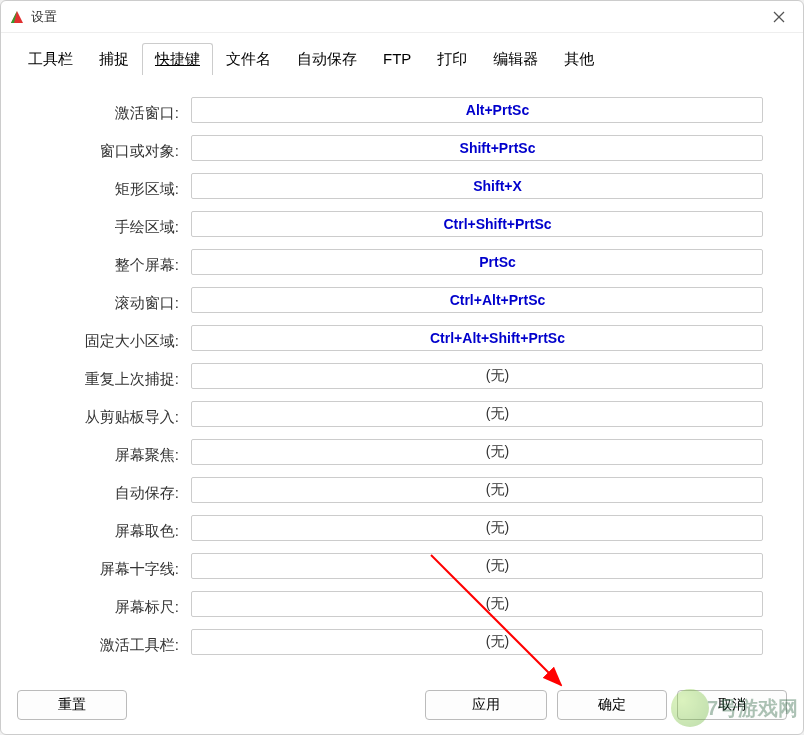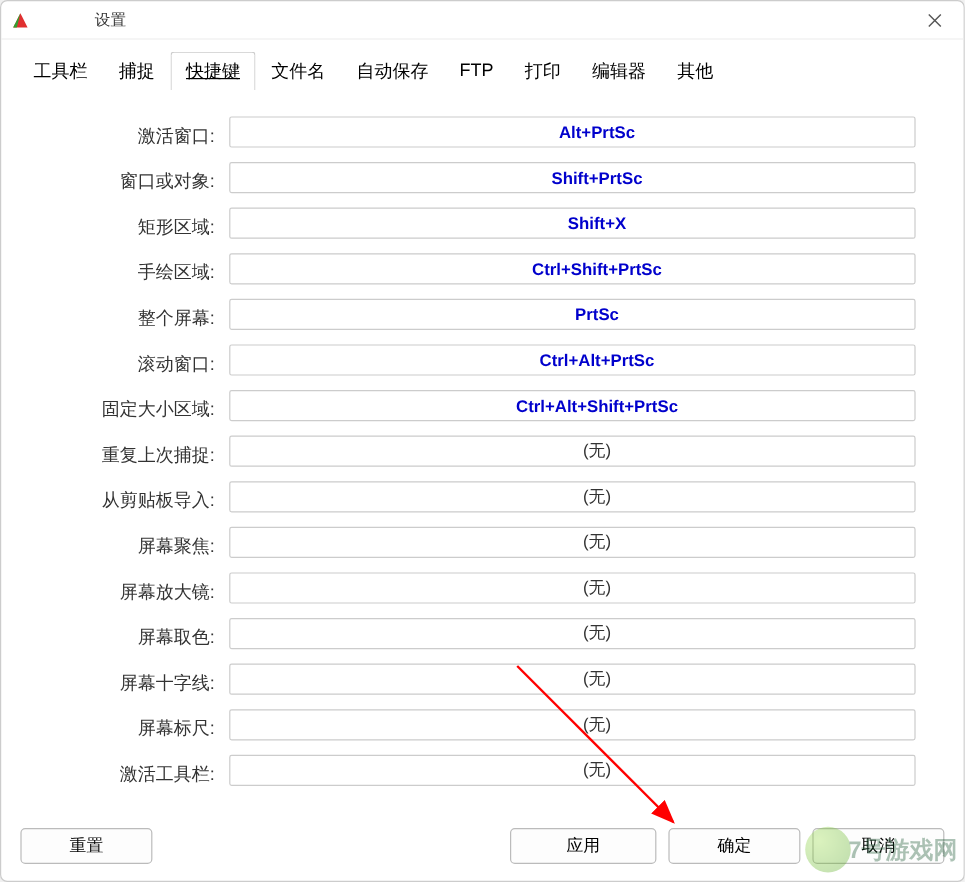--- a/index.html
+++ b/index.html
@@ -19,21 +19,20 @@
       border-radius: 6px;
       display: flex;
       flex-direction: column;
     }
     .titlebar {
       height: 32px;
       display: flex;
       align-items: center;
       padding: 0 8px;
       border-bottom: 1px solid #eee;
-      gap: 48px;
     }
     .app-icon {
       width: 16px;
       height: 16px;
       margin-right: 6px;
     }
     .titlebar-title {
       flex: 1;
       font-size: 13px;
       color: #333;
@@ -224,21 +223,21 @@
     </div>
     <div class="form-row">
       <div class="form-label">从剪贴板导入:</div>
       <div class="form-input none-val">(无)</div>
     </div>
     <div class="form-row">
       <div class="form-label">屏幕聚焦:</div>
       <div class="form-input none-val">(无)</div>
     </div>
     <div class="form-row">
-      <div class="form-label">屏幕放大镜:</div>
+      <div class="form-label">自动保存:</div>
       <div class="form-input none-val">(无)</div>
     </div>
     <div class="form-row">
       <div class="form-label">屏幕取色:</div>
       <div class="form-input none-val">(无)</div>
     </div>
     <div class="form-row">
       <div class="form-label">屏幕十字线:</div>
       <div class="form-input none-val">(无)</div>
     </div>

